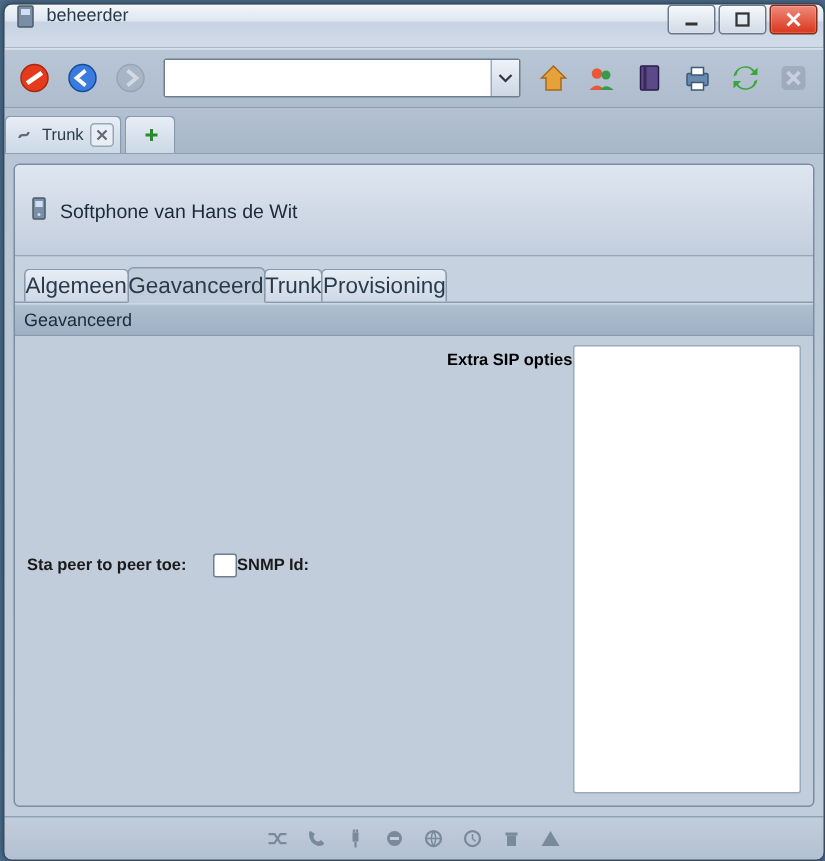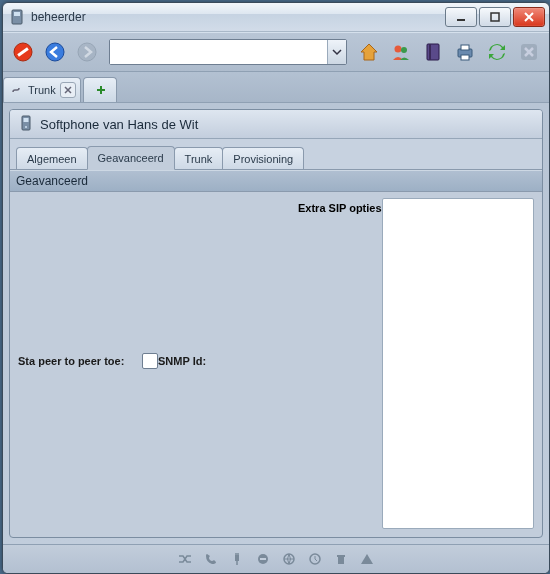--- a/index.html
+++ b/index.html
@@ -19,21 +19,21 @@
     box-shadow: 0 0 4px rgba(0,0,0,0.4);
     display: flex;
     flex-direction: column;
     overflow: hidden;
   }
   .titlebar {
     height: 28px;
     background: linear-gradient(to bottom, #f2f6fa 0%, #dde6f0 40%, #c6d3e2 41%, #d2dce9 100%);
     border-bottom: 1px solid #a9b8c8;
     display: flex;
-    align-items: center;
+    align-items: flex-start;
     padding: 0 4px 0 6px;
     border-radius: 6px 6px 0 0;
   }
   .titlebar .app-icon {
     width: 16px;
     height: 16px;
     margin-right: 6px;
     display: flex;
     align-items: center;
     justify-content: center;
@@ -167,43 +167,43 @@
     display: flex;
     flex-direction: column;
     overflow: hidden;
   }
   .panel-header {
     height: 28px;
     background: linear-gradient(to bottom, #dee6f0, #c3cedd);
     border-bottom: 1px solid #96a6b8;
     display: flex;
     align-items: center;
-    padding: 0 8px;
+    padding: 16px 8px;
     gap: 6px;
     font-size: 13px;
     color: #1a2a3a;
   }
   .innertabs {
     height: 26px;
     display: flex;
     align-items: flex-end;
     padding: 4px 6px 0 6px;
     gap: 0;
     border-bottom: 1px solid #8a9aad;
     background: #c7d2e0;
   }
   .inntab {
     height: 21px;
-    padding: 0 10px;
+    padding: 0 0;
     border: 1px solid #8a9aad;
     border-bottom: none;
     border-radius: 4px 4px 0 0;
     display: flex;
     align-items: center;
-    font-size: 11px;
+    font-size: 15px;
     color: #2a3a4a;
     background: linear-gradient(to bottom, #e6edf5, #ced9e6);
     margin-right: -1px;
     cursor: pointer;
     position: relative;
   }
   .inntab.active {
     background: #c2cddb;
     height: 22px;
     z-index: 2;

